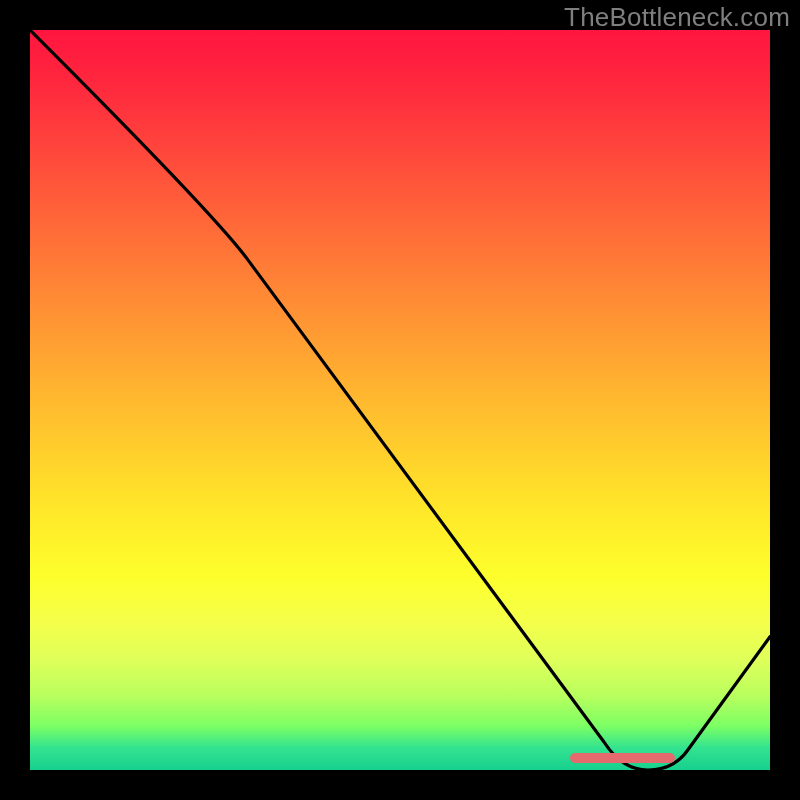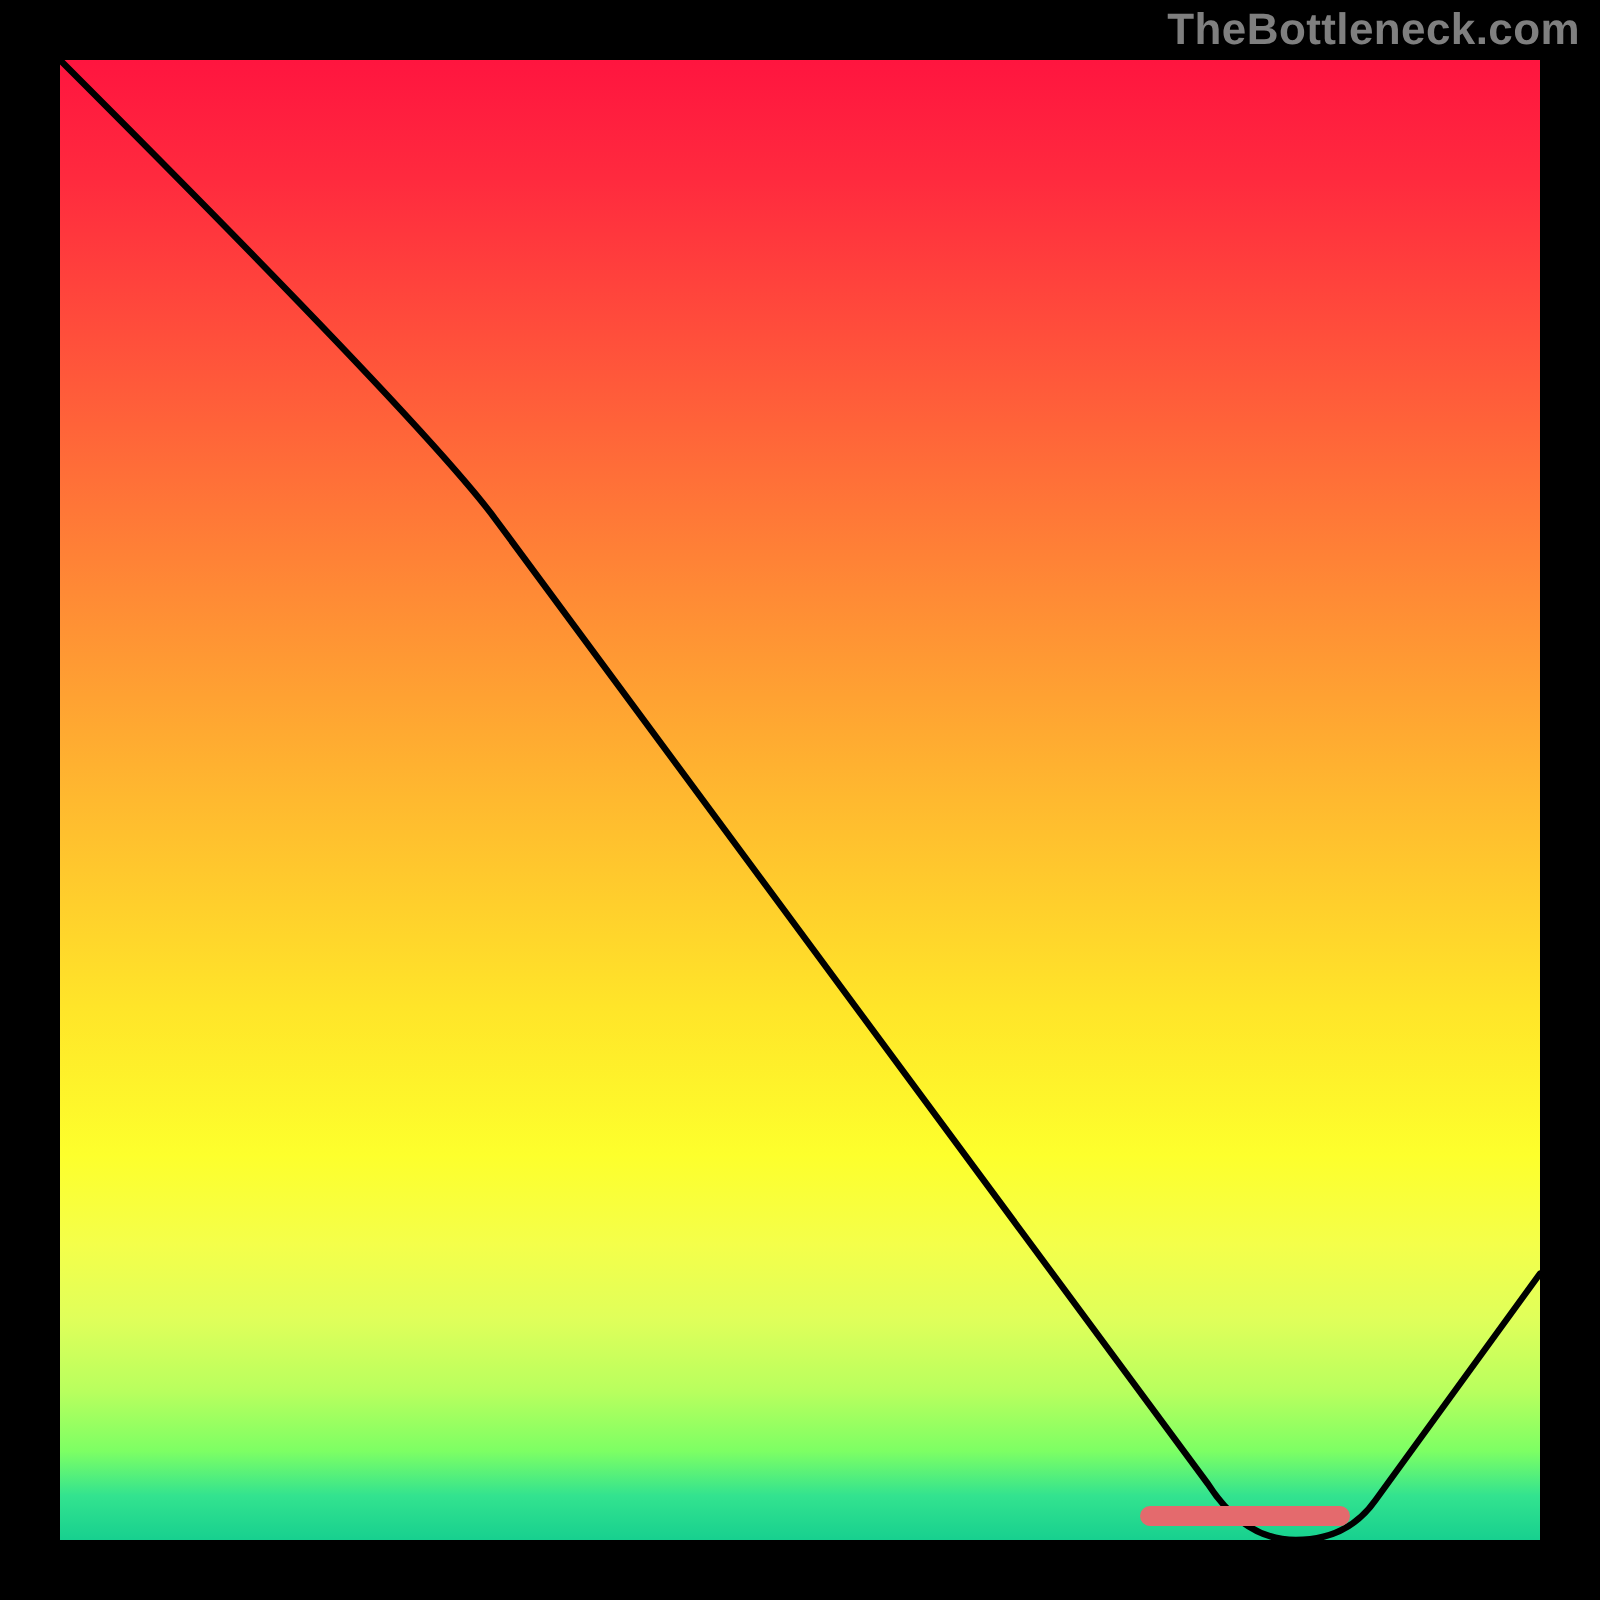--- a/index.html
+++ b/index.html
@@ -13,22 +13,22 @@
   }
   .canvas {
     position: relative;
     width: 800px;
     height: 800px;
   }
   .watermark {
     position: absolute;
     top: 2px;
     right: 10px;
-    font-size: 22px;
-    font-weight: 700;
+    font-size: 26px;
+    font-weight: 400;
     color: #7f7f7f;
     letter-spacing: 0.2px;
     user-select: none;
   }
   
   .plot {
     position: absolute;
     left: 30px;
     top: 30px;
     width: 740px;

